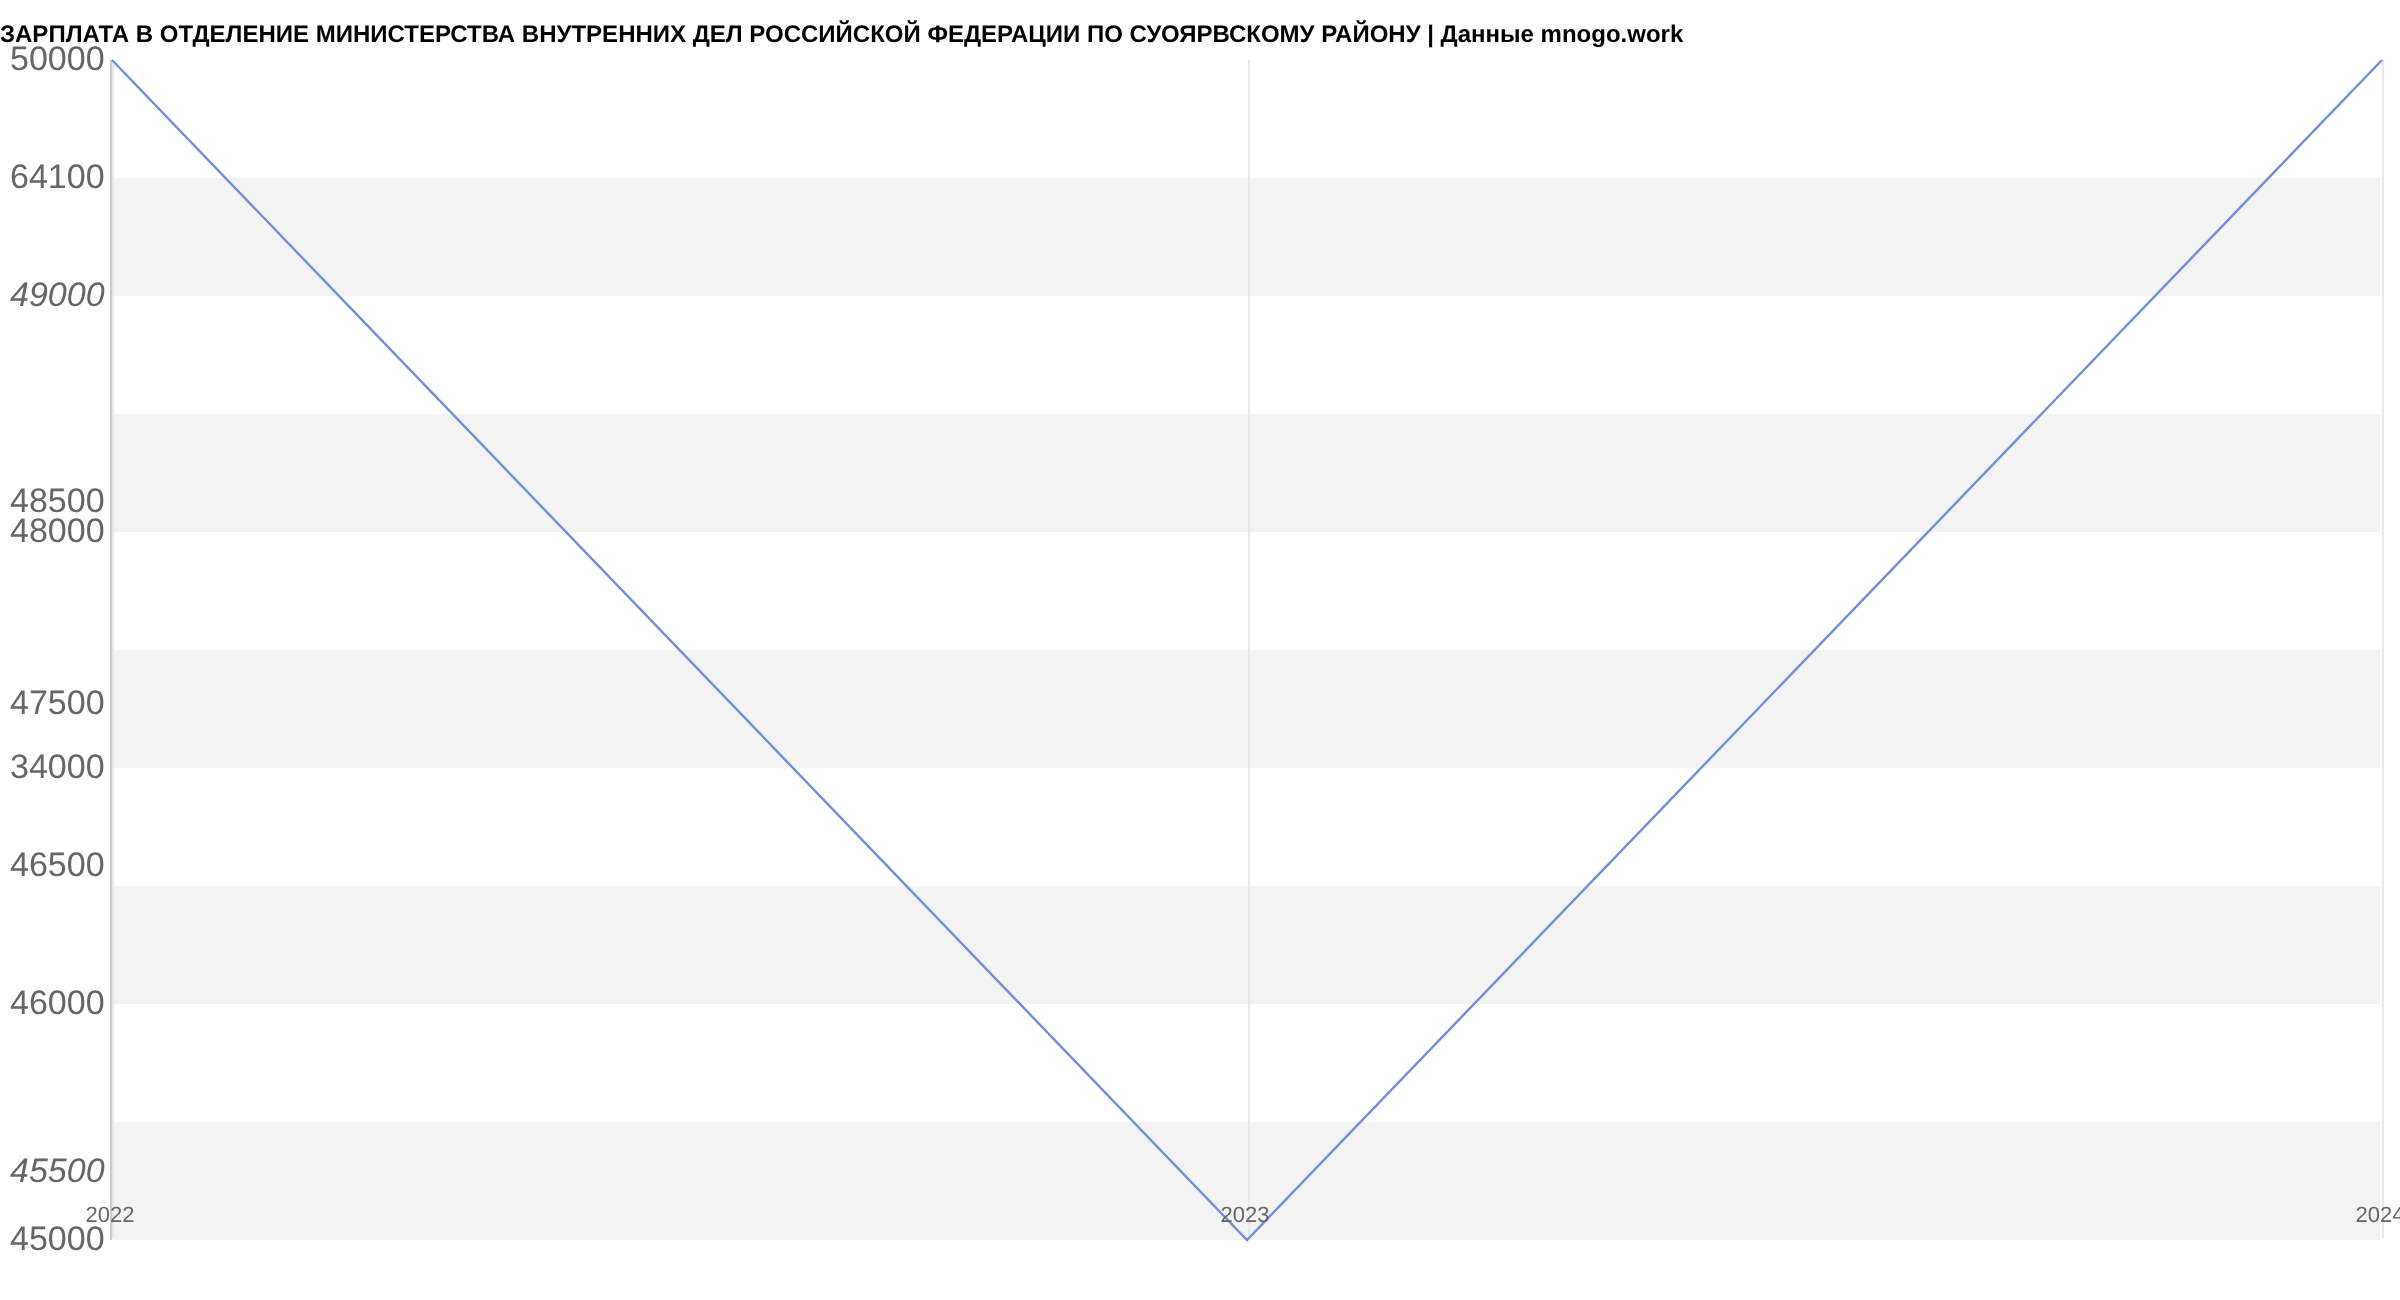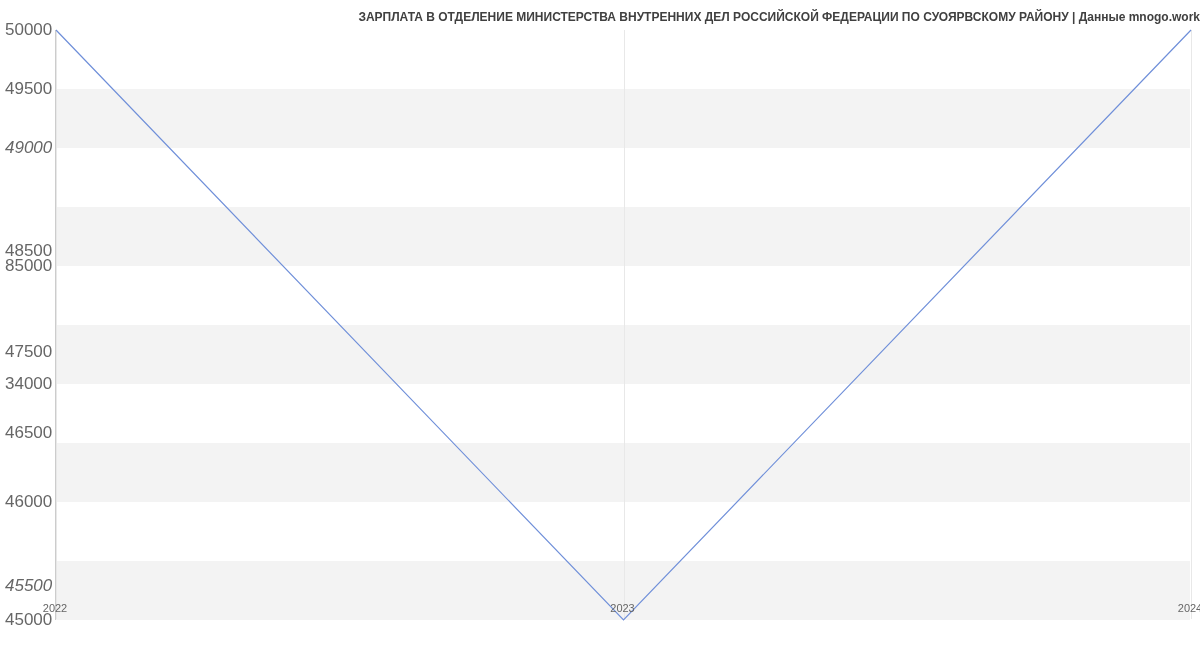--- a/index.html
+++ b/index.html
@@ -7,25 +7,24 @@
     width: 1200px;
     height: 650px;
     font-family: Verdana, Geneva, sans-serif;
     background: #fff;
     position: relative;
   }
   .chart-title {
     position: absolute;
     top: 10px;
     left: 0; right: 0;
-    text-align: right;
+    text-align: left;
     font-size: 12px;
     font-weight: bold;
-    color: #404040;
-    padding-left: 28px;
+    color: #000000;
   }
   .plot-area {
     position: absolute;
     left: 55px;
     top: 30px;
     width: 1135px;
     height: 590px;
     border-left: 1px solid #ccc;
     border-bottom: 1px solid #ccc;
   }
@@ -93,23 +92,23 @@
   </svg>
 </div>
 
 <div id="y-axis-labels">
     <div class="y-tick-label" style="top: 620px;">45000</div>
     <div class="y-tick-label" style="top: 586px; font-style: italic;">45500</div>
     <div class="y-tick-label" style="top: 502px;">46000</div>
     <div class="y-tick-label" style="top: 433px;">46500</div>
     <div class="y-tick-label" style="top: 384px;">34000</div>
     <div class="y-tick-label" style="top: 325px; margin-top: 27px;">47500</div>
-    <div class="y-tick-label" style="top: 266px;">85000</div>
+    <div class="y-tick-label" style="top: 266px;">48000</div>
     <div class="y-tick-label" style="top: 207px; margin-top: 44px;">48500</div>
     <div class="y-tick-label" style="top: 148px; font-style: italic;">49000</div>
-    <div class="y-tick-label" style="top: 89px;">49500</div>
+    <div class="y-tick-label" style="top: 89px;">64100</div>
     <div class="y-tick-label" style="top: 30px;">50000</div>
   </div>
 <div id="x-axis-labels">
     <div class="x-tick-label" style="left: 55px;">2022</div>
     <div class="x-tick-label" style="left: 622.5px;">2023</div>
     <div class="x-tick-label" style="left: 1190px;">2024</div>
   </div>
 
 </body></html>

